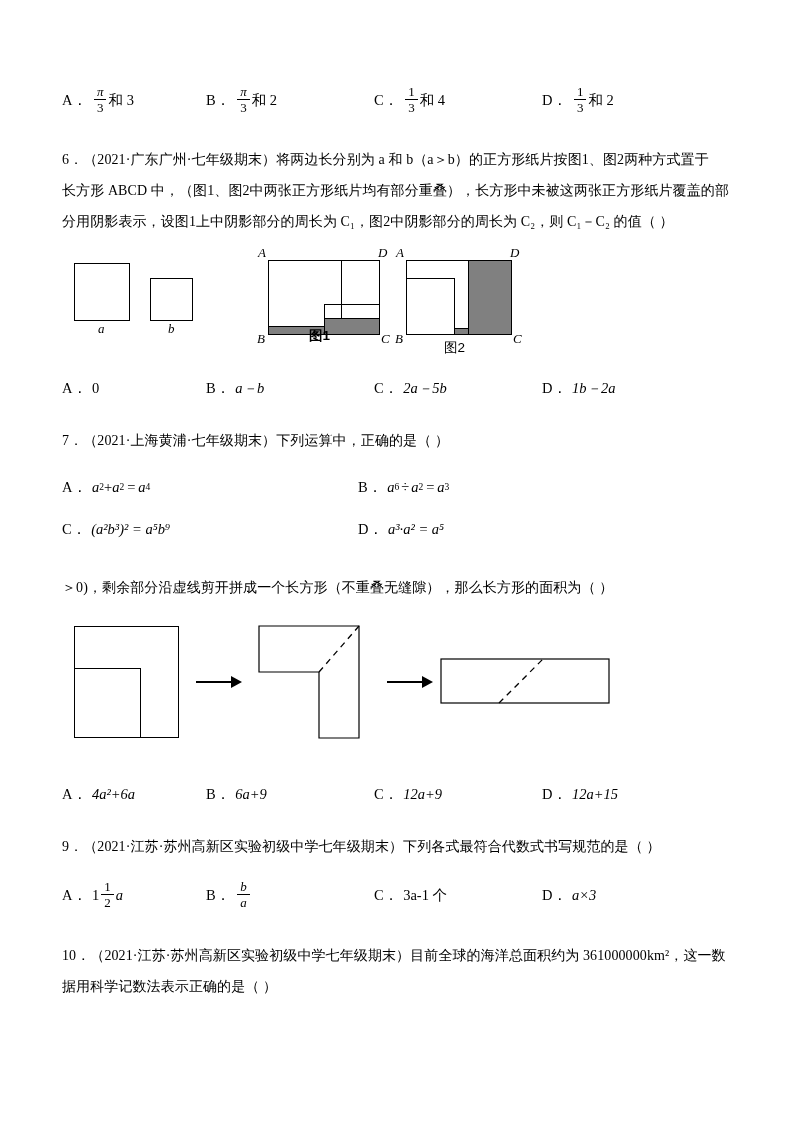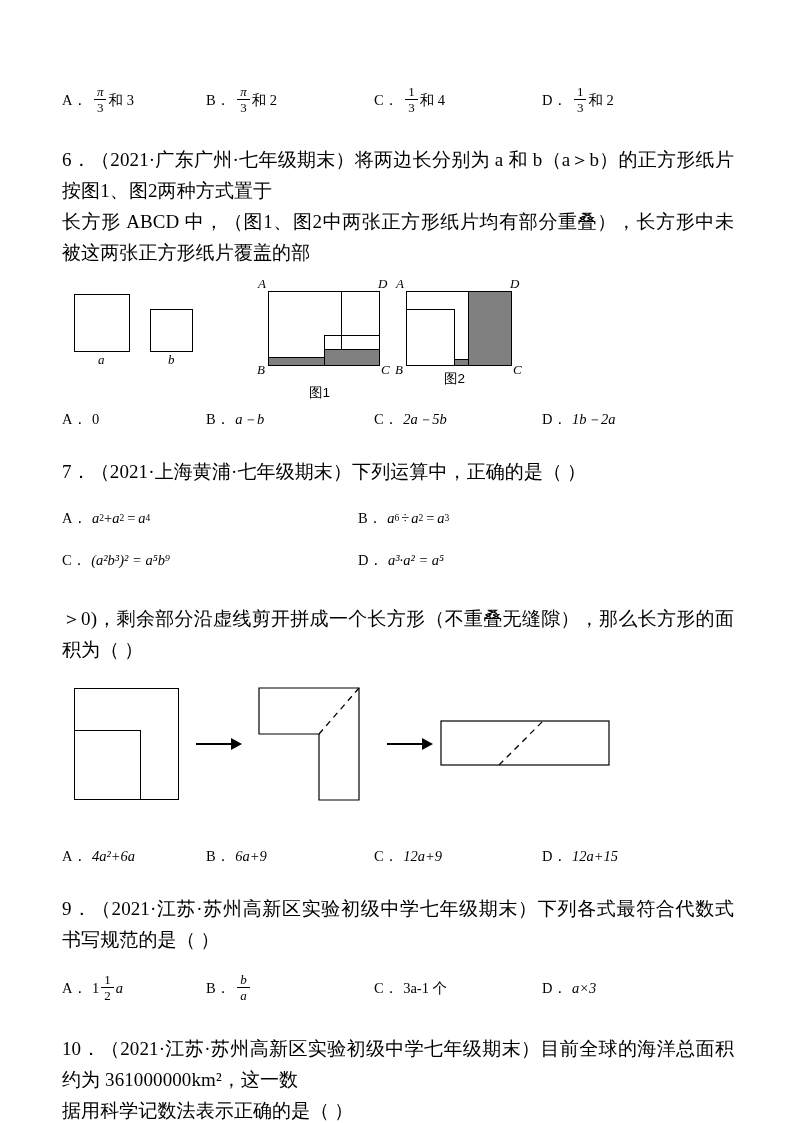--- a/index.html
+++ b/index.html
@@ -24,21 +24,21 @@
   }
   .content {
     position: absolute;
     left: 62px;
     top: 78px;
     width: 672px;
   }
 
   
   .qtext {
-    font-size: 19px;
+    font-size: 14px;
     line-height: 31px;
     text-align: justify;
     letter-spacing: 0.1px;
     margin: 0;
   }
   .opts {
     display: flex;
     font-size: 14.5px;
     line-height: 30px;
     margin: 0;
@@ -159,20 +159,21 @@
         <span class="den">3</span>
       </span>
       <span>和 2</span>
     </div>
   </div>
 
   <div class="gap-a"></div>
 
   <div class="qtext">6．（2021·广东广州·七年级期末）将两边长分别为 a 和 b（a＞b）的正方形纸片按图1、图2两种方式置于</div>
   <div class="qtext">长方形 ABCD 中，（图1、图2中两张正方形纸片均有部分重叠），长方形中未被这两张正方形纸片覆盖的部</div>
+  <div class="qtext">分用阴影表示，设图1上中阴影部分的周长为 C₁，图2中阴影部分的周长为 C₂，则 C₁－C₂ 的值（    ）</div>
 
   <div class="gap-c"></div>
 
   <div class="q6fig figwrap">
 
     <div class="box" style="left:12px; top:16px; width:56px; height:58px;"></div>
     <div class="lbl" style="left:36px; top:74px;">a</div>
 
     <div class="box" style="left:88px; top:31px; width:43px; height:43px;"></div>
     <div class="lbl" style="left:106px; top:74px;">b</div>
@@ -187,21 +188,21 @@
       <div class="linev" style="left:262px; top:57px; height:14px;"></div>
       <div class="lineh" style="left:262px; top:57px; width:56px;"></div>
 
       <div class="shade" style="left:206px; top:79px; width:57px; height:9px;"></div>
 
       <div class="shade" style="left:262px; top:71px; width:56px; height:17px;"></div>
       <div class="lbl" style="left:196px; top:-2px;">A</div>
       <div class="lbl" style="left:316px; top:-2px;">D</div>
       <div class="lbl" style="left:195px; top:84px;">B</div>
       <div class="lbl" style="left:319px; top:84px;">C</div>
-      <div class="fig-cap" style="left:247px; top:106px;">图1</div>
+      <div class="fig-cap" style="left:247px; top:80px;font-weight:bold;">图1</div>
     </div>
 
     <div>
       <div class="box" style="left:344px; top:13px; width:106px; height:75px;"></div>
 
       <div class="linev" style="left:406px; top:13px; height:68px;"></div>
       <div class="lineh" style="left:392px; top:81px; width:14px;"></div>
 
       <div class="lineh" style="left:344px; top:31px; width:48px;"></div>
       <div class="linev" style="left:392px; top:31px; height:50px;"></div>

